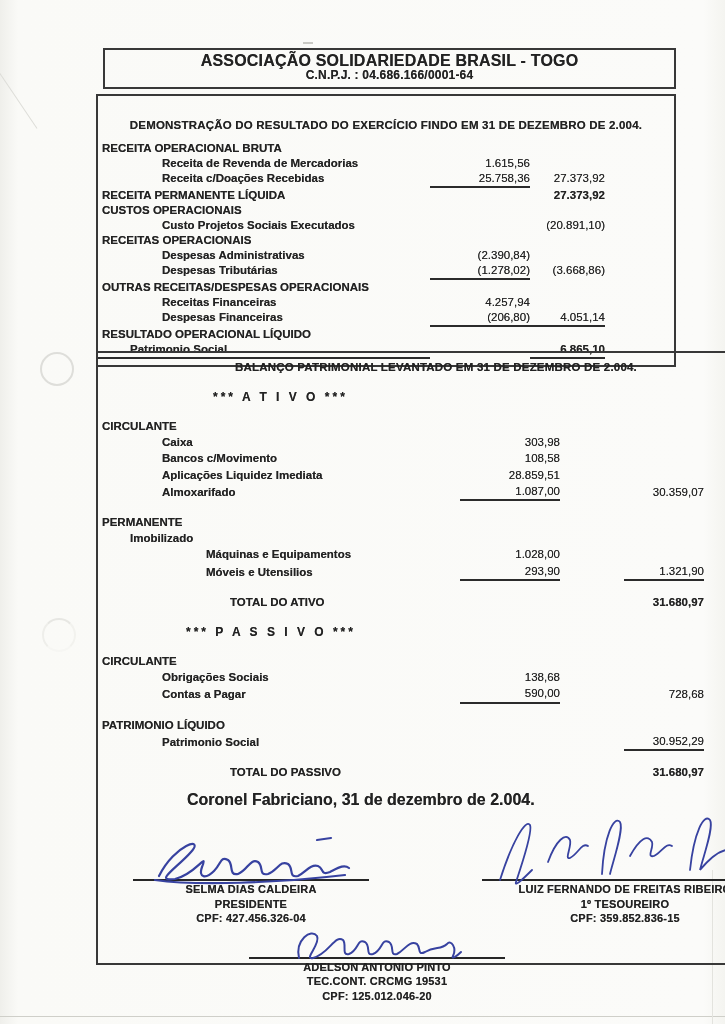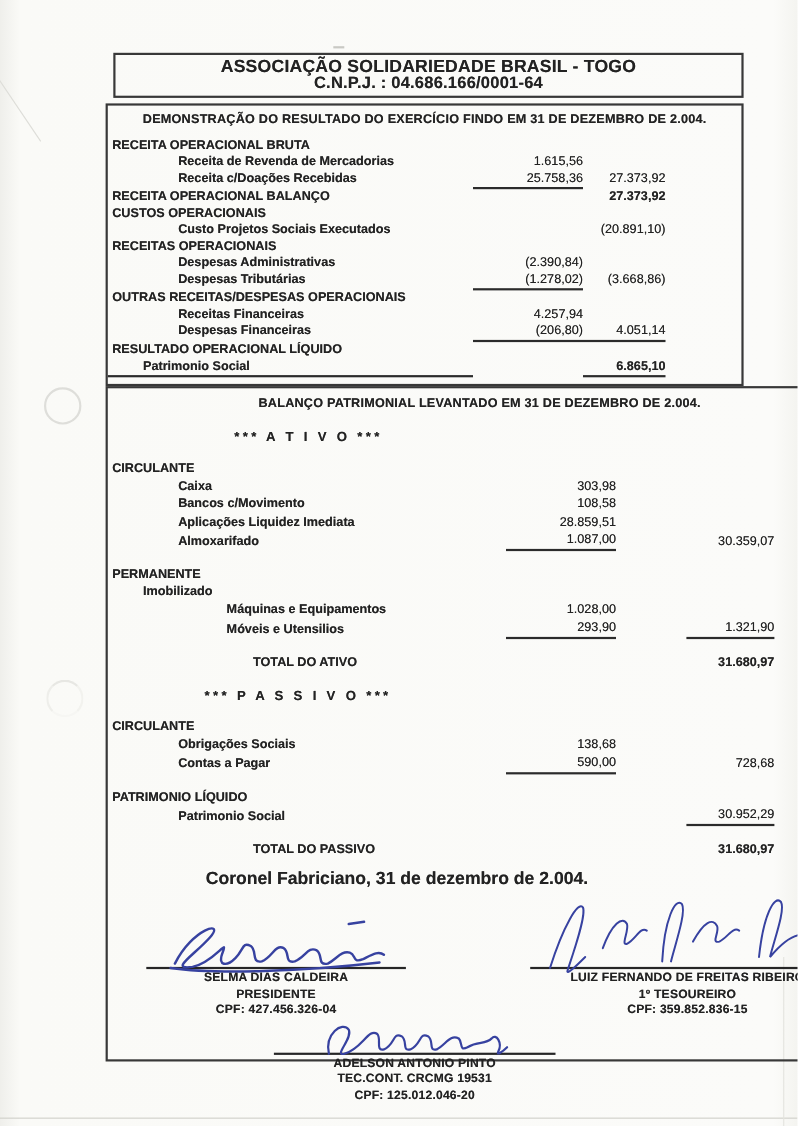--- a/index.html
+++ b/index.html
@@ -16,22 +16,22 @@
   .punch{position:absolute;border:2px solid #dededa;border-radius:50%;width:30px;height:30px;background:transparent;}
   .punch.p1{left:40px;top:352px;}
   .punch.p2{left:42px;top:618px;border-color:#e7e7e3 #f2f2ee #f6f6f3 #eeeeea;}
   .bottom-scanline{position:absolute;left:0;top:1016px;width:725px;height:1px;background:#cfcfc9;}
   .right-scanline{position:absolute;left:712px;top:870px;width:1px;height:154px;background:#e3e3de;}
   .speck{position:absolute;background:#c9c9c4;}
   
   .box{position:absolute;border:2px solid #383838;background:transparent;box-sizing:border-box;}
   #header-box{left:103px;top:48px;width:573px;padding:3px 0 4px 0;text-align:center;}
   #header-box .l1{font-weight:bold;font-size:16px;line-height:15px;letter-spacing:.2px;}
-  #header-box .l2{font-weight:bold;font-size:15px;line-height:15px;letter-spacing:.2px;}
-  #dre-box{left:96px;top:94px;width:580px;padding:5px 0 6px 0;}
+  #header-box .l2{font-weight:bold;font-size:12px;line-height:15px;letter-spacing:.2px;}
+  #dre-box{left:96px;top:94px;width:580px;padding:21px 0 6px 0;}
   #bal-box{left:96px;top:351px;width:680px;height:614px;padding:6px 0 0 0;}
   .sect-title{font-weight:bold;font-size:11.5px;line-height:16px;text-align:center;letter-spacing:.2px;}
   
   .rows{margin-top:8px;}
   .row{display:flex;align-items:baseline;font-size:11.5px;}
   #dre-box .row{line-height:15px;padding-right:69px;}
   #bal-box .row{line-height:16.2px;padding-right:70px;align-items:center;}
   .row.mt{margin-top:13px;}
   .lbl{flex:1;white-space:nowrap;overflow:hidden;font-weight:bold;}
   .v1{width:100px;text-align:right;white-space:nowrap;}
@@ -90,21 +90,21 @@
         <div class="lbl ind2">Receita de Revenda de Mercadorias</div>
         <div class="v1">1.615,56</div>
         <div class="v2"></div>
       </div>
       <div class="row">
         <div class="lbl ind2">Receita c/Doações Recebidas</div>
         <div class="v1 ul">25.758,36</div>
         <div class="v2">27.373,92</div>
       </div>
       <div class="row">
-        <div class="lbl ind0 b">RECEITA OPERACIONAL BALANÇO</div>
+        <div class="lbl ind0 b">RECEITA PERMANENTE LÍQUIDA</div>
         <div class="v1 b"></div>
         <div class="v2 b">27.373,92</div>
       </div>
       <div class="row">
         <div class="lbl ind0 b">CUSTOS OPERACIONAIS</div>
         <div class="v1"></div>
         <div class="v2"></div>
       </div>
       <div class="row">
         <div class="lbl ind2">Custo Projetos Sociais Executados</div>

